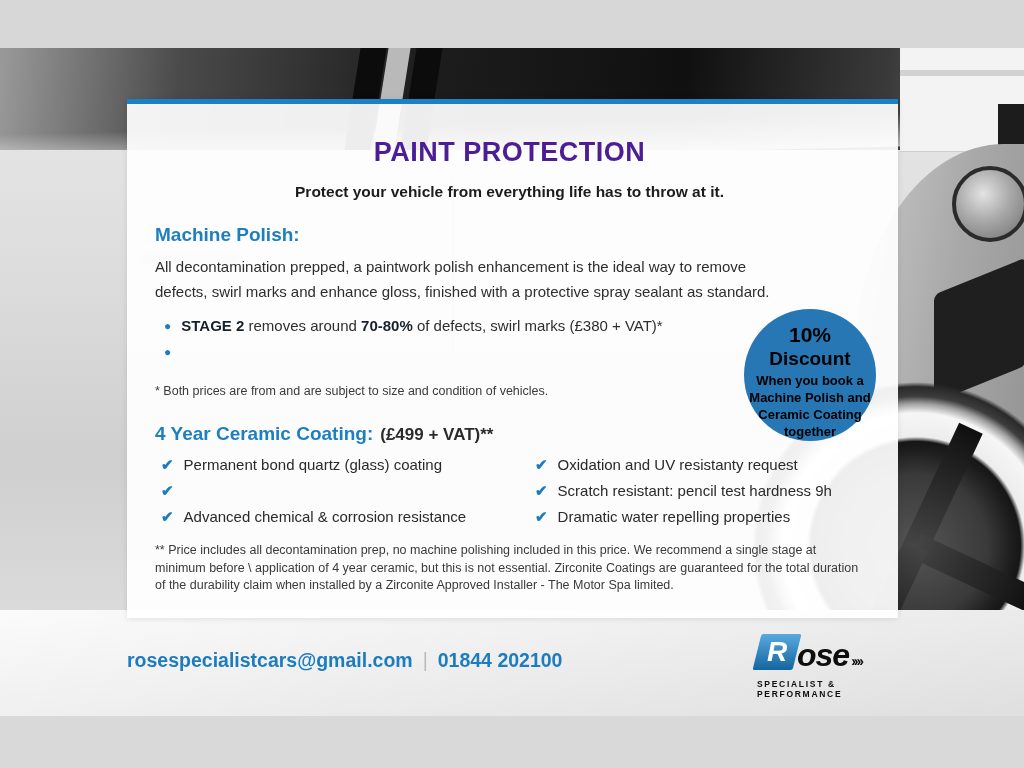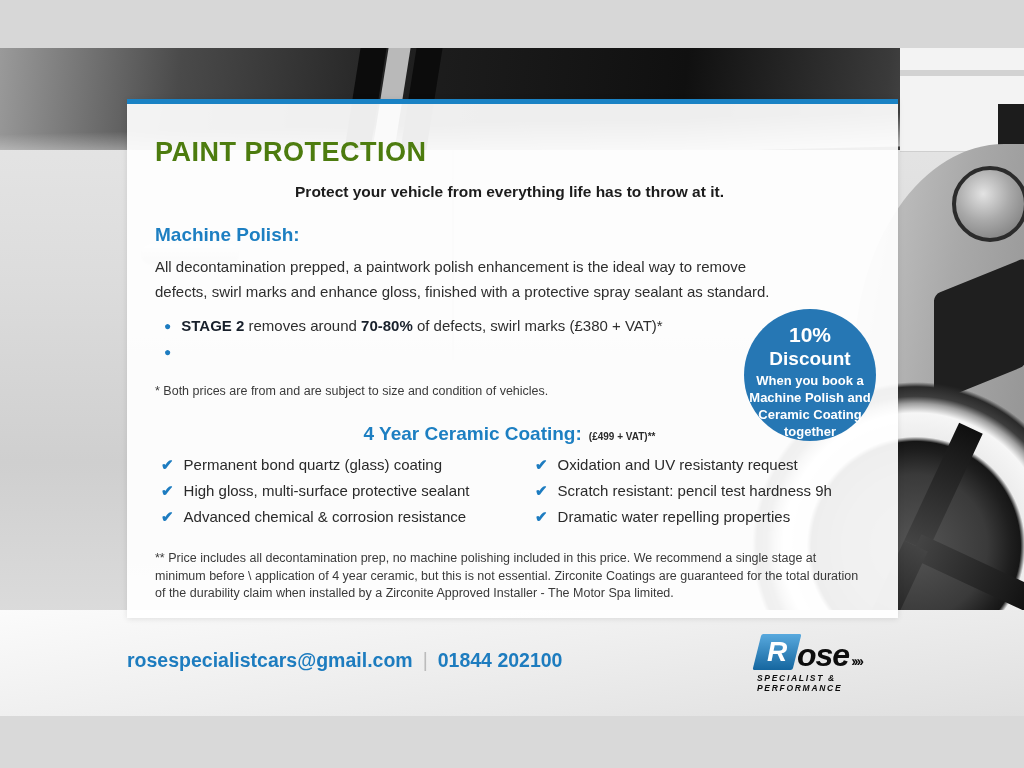--- a/index.html
+++ b/index.html
@@ -44,57 +44,57 @@
     background:linear-gradient(172deg,#fbfbfb 0%,#efefef 45%,#dfdfdf 100%);}
   .letterbox{position:absolute;left:0;width:1024px;background:#d7d7d7;}
   .letterbox.top{top:0;height:48px;}
   .letterbox.bottom{bottom:0;height:52px;background:#d9d9d9;}
 
   
   .card{position:absolute;left:127px;top:99px;width:771px;height:519px;
     background:rgba(255,255,255,.93);border-top:5px solid #1a82c4;
     box-shadow:0 1px 6px rgba(0,0,0,.10);}
   .card-inner{padding:30px 34px 0 28px;}
-  .title{margin-top:3px;text-align:left;font-size:27px;font-weight:bold;
-    letter-spacing:.5px;color:#4d7c0f;}
+  .title{margin-top:3px;text-align:center;font-size:27px;font-weight:bold;
+    letter-spacing:.5px;color:#4c1d95;}
   .subtitle{margin-top:15px;text-align:center;font-size:15.5px;font-weight:bold;color:#1c1c1c;}
   .section-heading{margin-top:23px;font-size:19px;font-weight:bold;color:#1d7fc2;}
   .body-text{margin-top:9px;font-size:15px;line-height:24.5px;color:#2e2e2e;max-width:622px;}
   .stage-list{margin-top:13px;}
   .stage-row{display:flex;align-items:baseline;height:29px;font-size:15px;color:#2e2e2e;}
   .bullet-icon{color:#1d7cc0;font-size:12px;margin:0 10px 0 9px;position:relative;top:-1px;}
   .b{font-weight:bold;color:#18202b;}
   .footnote-small{margin-top:9px;font-size:12.5px;color:#3a3a3a;}
-  .ceramic-heading-row{margin-top:25px;display:flex;align-items:baseline;justify-content:center;}
-  .price-inline{margin-left:7px;font-size:10px;font-weight:bold;color:#2b2b2b;}
+  .ceramic-heading-row{margin-top:25px;display:flex;align-items:baseline;}
+  .price-inline{margin-left:7px;font-size:17px;font-weight:bold;color:#2b2b2b;}
   .benefits{margin-top:11px;display:grid;grid-template-columns:374px auto;row-gap:0;}
   .benefit-row{display:flex;align-items:baseline;height:26px;font-size:15px;color:#2a2a2a;}
   .check-icon{color:#1d7cc0;font-size:15px;font-weight:bold;margin:0 10px 0 6px;}
-  .footnote-para{margin-top:16px;font-size:12.5px;line-height:17.5px;color:#3a3a3a;max-width:736px;}
+  .footnote-para{margin-top:8px;font-size:12.5px;line-height:17.5px;color:#3a3a3a;max-width:736px;}
 
   
   .badge{position:absolute;left:744px;top:309px;width:132px;height:132px;border-radius:50%;
-    background:#2677b4;color:#ffffff;text-align:center;padding-top:14px;}
+    background:#2677b4;color:#000000;text-align:center;padding-top:14px;}
   .badge .pct{font-size:21px;font-weight:bold;line-height:24px;}
   .badge .word{font-size:19px;font-weight:bold;line-height:24px;}
   .badge .small{font-size:13px;font-weight:bold;line-height:15px;margin-top:2px;}
 
   
   .contact{position:absolute;left:127px;top:649px;font-size:19.5px;font-weight:bold;color:#1d7cbf;}
   .contact .sep{color:#bcbcbc;font-weight:normal;margin:0 10px;}
   .contact a{color:#1d7cbf;text-decoration:none;}
   .logo{position:absolute;left:757px;top:634px;width:160px;}
   .logo-row{display:flex;align-items:flex-end;}
   .logo-r-box{width:40px;height:36px;background:linear-gradient(180deg,#58a9de,#15669f);
     transform:skewX(-14deg);display:flex;align-items:center;justify-content:center;border-radius:2px;}
   .logo-r-box span{transform:skewX(14deg);color:#fff;font-weight:bold;font-style:italic;font-size:28px;}
   .logo-ose{font-style:italic;font-weight:bold;font-size:32px;line-height:30px;color:#0d0d0d;
     letter-spacing:-1px;margin-left:0;}
   .logo-arrows{font-size:14px;font-weight:bold;color:#0d0d0d;letter-spacing:-2px;margin-left:2px;line-height:18px;}
-  .logo-tagline{margin-top:3px;font-size:8.5px;font-weight:bold;letter-spacing:1.7px;color:#0d0d0d;font-style:italic;}
+  .logo-tagline{margin-top:9px;font-size:8.5px;font-weight:bold;letter-spacing:1.7px;color:#0d0d0d;}
 </style>
 </head>
 <body>
 
 <div class="stage">
 
   <div class="photo">
     <div class="window-band">
       <div class="streak"></div>
       <div class="pillar-gap"></div>
@@ -147,21 +147,20 @@
         <div class="benefit-row">
           <span class="check-icon">✔</span>
           <span>Permanent bond quartz (glass) coating</span>
         </div>
         <div class="benefit-row">
           <span class="check-icon">✔</span>
           <span>Oxidation and UV resistanty request</span>
         </div>
         <div class="benefit-row">
           <span class="check-icon">✔</span>
-          <span>High gloss, multi-surface protective sealant</span>
         </div>
         <div class="benefit-row">
           <span class="check-icon">✔</span>
           <span>Scratch resistant: pencil test hardness 9h</span>
         </div>
         <div class="benefit-row">
           <span class="check-icon">✔</span>
           <span>Advanced chemical &amp; corrosion resistance</span>
         </div>
         <div class="benefit-row">

